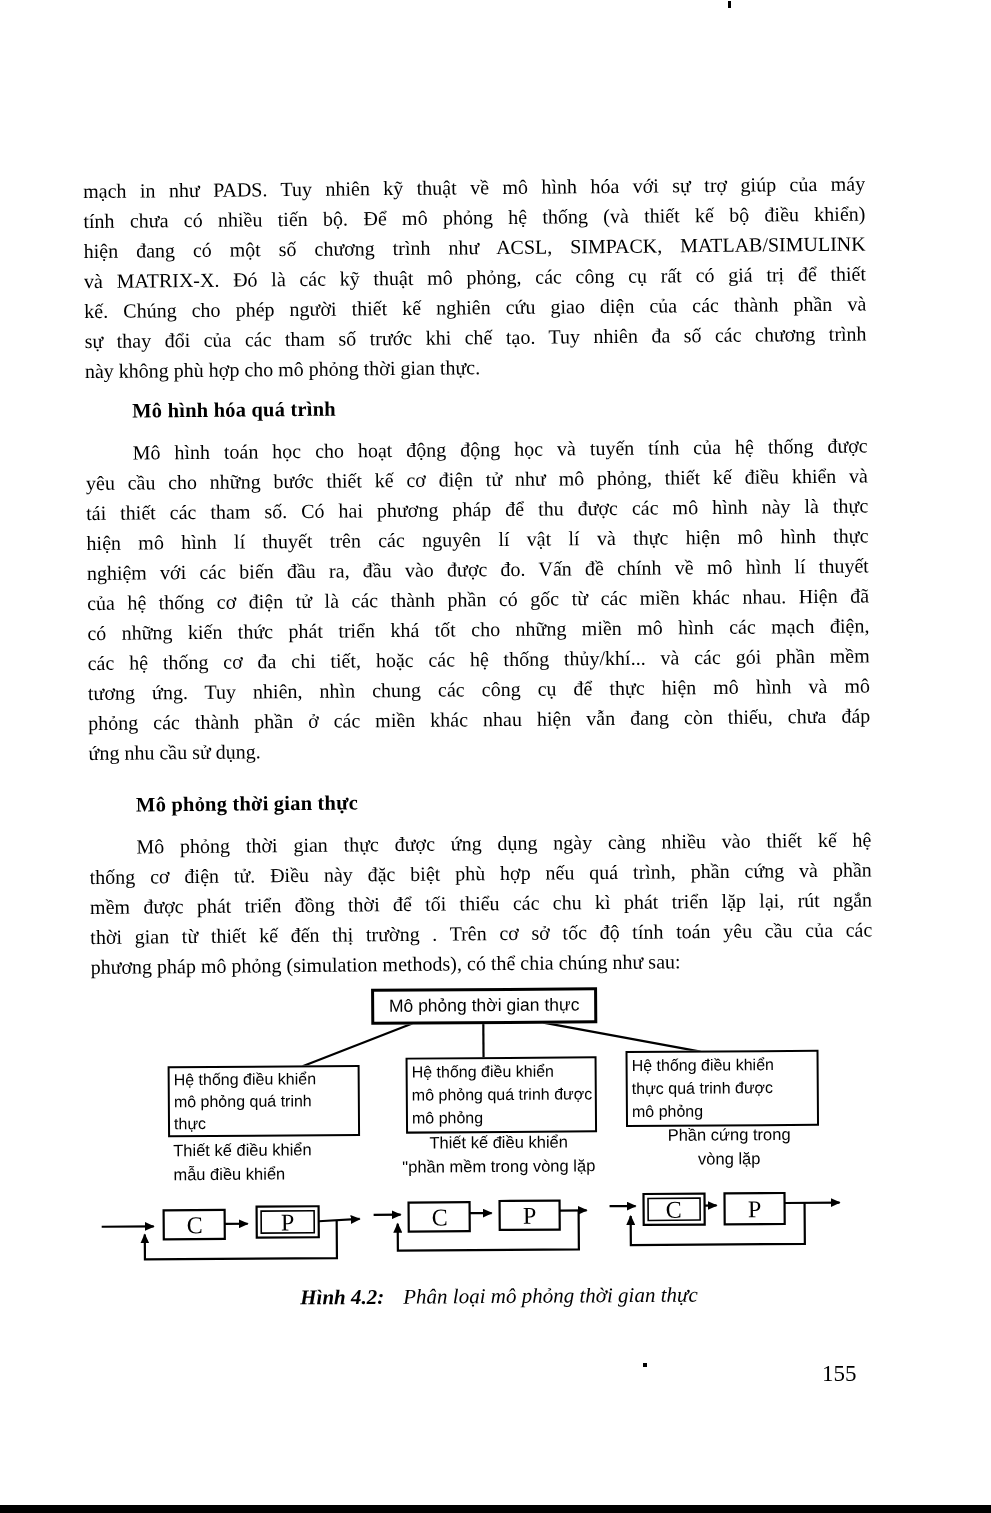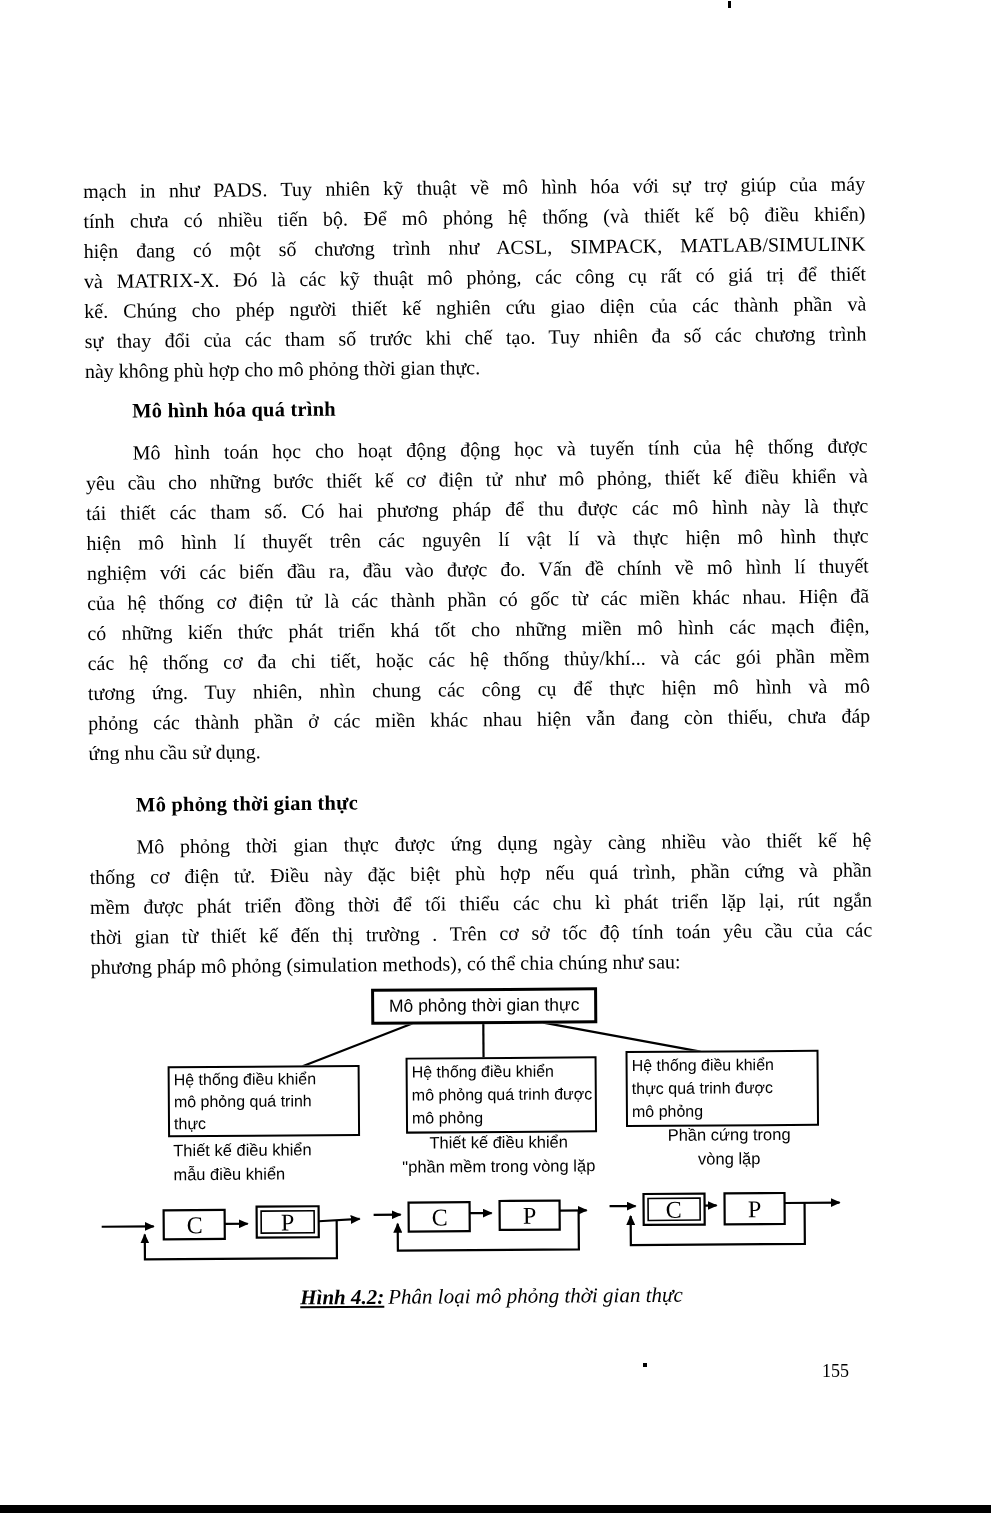--- a/index.html
+++ b/index.html
@@ -47,24 +47,24 @@
   .fig-box .bl{white-space:nowrap;}
   .fig-label{
     position:absolute;font-size:16.5px;line-height:24px;
   }
   .fig-label.center{text-align:center;}
   .caption{
     position:absolute;left:298px;top:304px;
     font-family:"Liberation Serif", serif;font-style:italic;font-size:21px;
     white-space:nowrap;
   }
-  .caption .cap-prefix{font-weight:bold;margin-right:4px;text-decoration:underline;}
+  .caption .cap-prefix{font-weight:bold;margin-right:19px;}
 
   
-  .pageno{position:absolute;left:822px;top:1361px;font-size:18px;}
+  .pageno{position:absolute;left:822px;top:1361px;font-size:23px;}
   .bottom-bar{position:absolute;left:0;top:1505px;width:991px;height:8px;background:#000;}
   .dot{position:absolute;background:#000;}
   .dot.d1{left:728px;top:1px;width:3px;height:7px;}
   .dot.d2{left:643px;top:1363px;width:4px;height:4px;}
 </style>
 </head>
 <body>
 
 <div>
 

